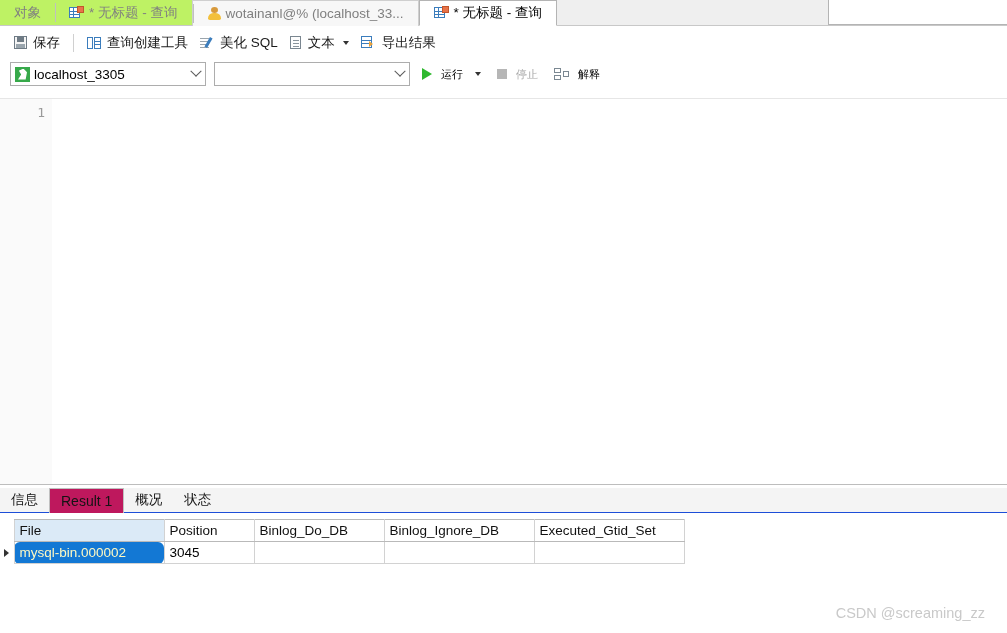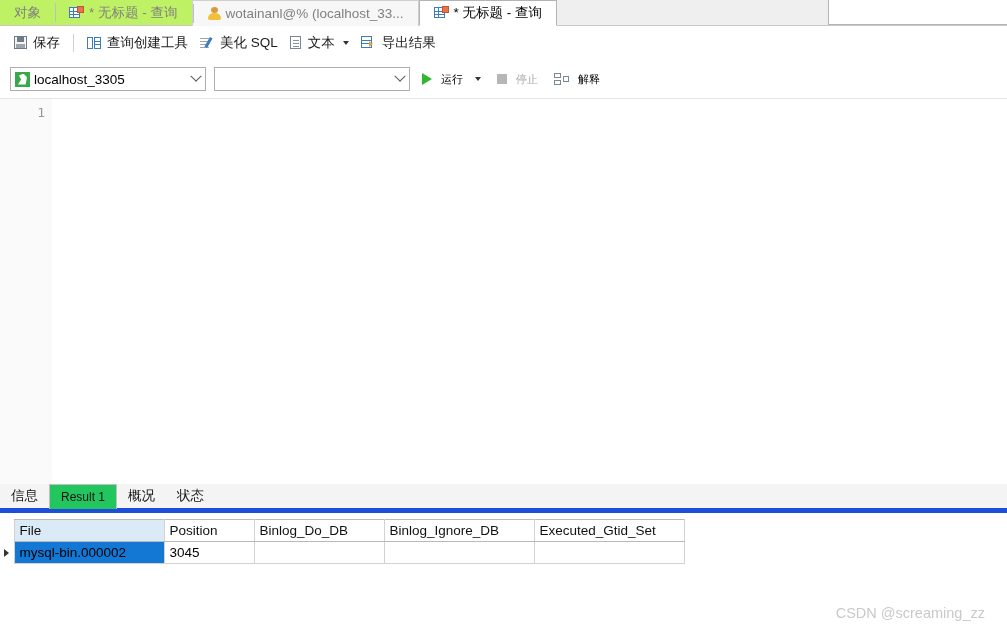--- a/index.html
+++ b/index.html
@@ -236,25 +236,25 @@
     position: absolute; left: 8px; top: 5px;
     width: 0; height: 0;
     border-left: 4px solid #e8a13a;
     border-top: 3.5px solid transparent;
     border-bottom: 3.5px solid transparent;
   }
 
   
   .connbar {
     position: absolute;
-    left: 0; top: 55px;
+    left: 0; top: 62px;
     width: 1001px; height: 36px;
     background: #ffffff;
     display: flex;
-    align-items: flex-end;
+    align-items: flex-start;
     padding-left: 10px;
     box-sizing: border-box;
     gap: 8px;
   }
   .combo {
     height: 24px;
     border: 1px solid #adadad;
     background: #ffffff;
     display: flex;
     align-items: center;
@@ -374,44 +374,44 @@
     border-top: 1px solid #bdbdbd;
     box-sizing: border-box;
   }
   .result-tabs {
     position: absolute;
     left: 0; top: 3px;
     height: 25px;
     width: 100%;
     display: flex;
     align-items: flex-end;
-    border-bottom: 5px solid #1d4ed8;
+    border-bottom: 1px solid #1d4ed8;
     background: #f4f4f4;
     box-sizing: border-box;
     justify-content: center;
   }
   .rtab {
     height: 24px;
     padding: 0 11px;
     display: flex;
     align-items: center;
     font-size: 13.5px;
     color: #141414;
     box-sizing: border-box;
     background: #f4f4f4;
     white-space: nowrap;
   }
   .rtab.active {
-    background: #22c55e;
+    background: #be185d;
     border-left: 1px solid #c0c0c0;
     border-right: 1px solid #c0c0c0;
     border-top: 1px solid #c0c0c0;
     height: 25px;
     margin-bottom: -1px;
-    font-size: 12px;
+    font-size: 14px;
   }
   .rtabs-fill {
     flex: 1;
     height: 24px;
     background: #f4f4f4;
   }
 
   
   .grid-wrap {
     position: absolute;
@@ -438,21 +438,22 @@
     background: #ffffff;
     border-top: 1px solid #b9b9b9;
     border-bottom: 1px solid #b9b9b9;
     color: #111;
   }
   table.grid th.sel-col {
     background: #dbeaf7;
   }
   table.grid td.sel-cell {
     background: #1378d4;
-    color: #000000;
+    color: #fef9c3;
+    border-radius: 6px;
   }
   .rowhdr {
     width: 14px;
     background: #ffffff;
     border: none !important;
     position: relative;
     padding: 0 !important;
   }
   .rowhdr-arrow {
     position: absolute;

